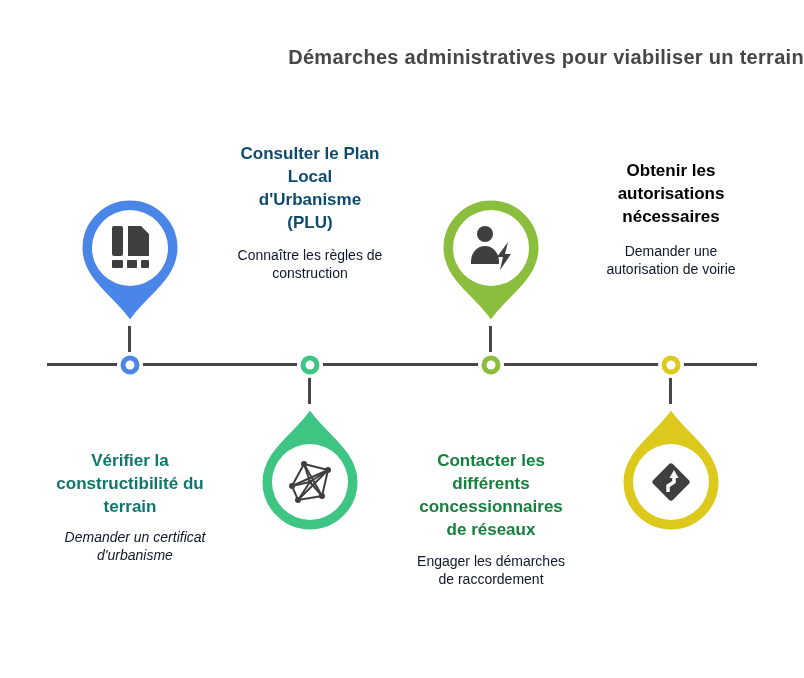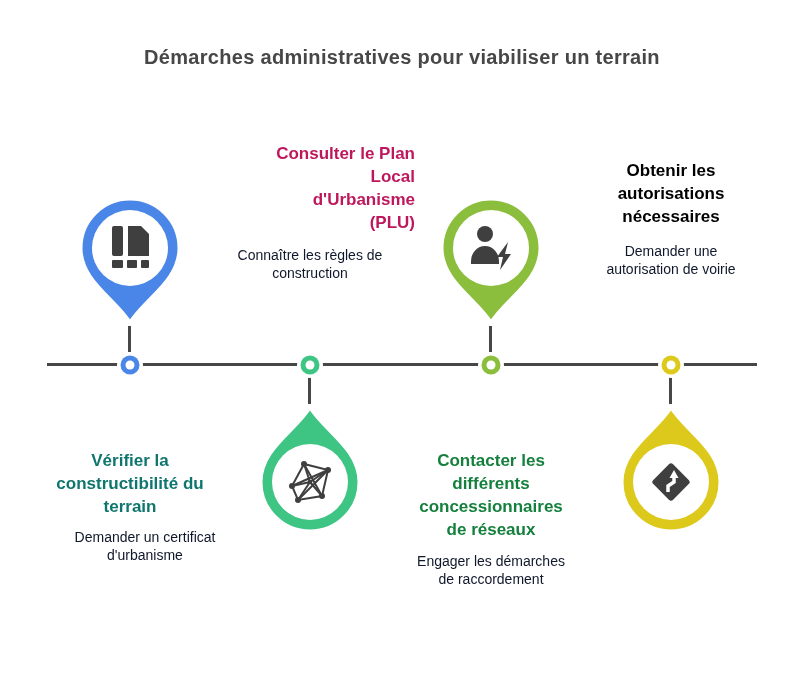--- a/index.html
+++ b/index.html
@@ -8,21 +8,21 @@
     width: 804px;
     height: 678px;
     background: #ffffff;
     font-family: "Liberation Sans", sans-serif;
     overflow: hidden;
   }
   .title {
     position: absolute;
     top: 46px; left: 0;
     width: 100%;
-    text-align: center;
+    text-align: right;
     font-size: 20px;
     font-weight: bold;
     color: #474747;
     letter-spacing: 0.3px;
   }
   .tl-line {
     position: absolute;
     left: 47px; top: 363px;
     width: 710px; height: 3px;
     background: #474747;
@@ -48,21 +48,21 @@
   .desc {
     position: absolute;
     width: 210px;
     text-align: center;
     font-size: 14px;
     line-height: 18px;
     color: #0f172a;
     white-space: pre-line;
   }
   .m1 .heading { color: #0f766e; }
-  .m2 .heading { color: #be185d; text-align: right; }
+  .m2 .heading { color: #0c4a6e; }
   .m3 .heading { color: #15803d; }
   .m4 .heading { color: #000000; }
 </style>
 </head>
 <body>
 
 <div class="canvas">
 
   <div class="title">Démarches administratives pour viabiliser un terrain</div>
 
@@ -82,21 +82,21 @@
       </g>
     </svg>
     <svg class="node" style="left:113px;top:348px;" width="34" height="34" viewBox="0 0 34 34">
       <circle cx="17" cy="17" r="13" fill="#ffffff"></circle>
       <circle cx="17" cy="17" r="9.5" fill="#4a86e8"></circle>
       <circle cx="17" cy="17" r="4.5" fill="#ffffff"></circle>
     </svg>
     <div class="heading" style="left:25px;top:449px;">Vérifier la
 constructibilité du
 terrain</div>
-    <div class="desc" style="left:40px;top:528px;">Demander un certificat
+    <div class="desc" style="left:30px;top:528px;font-style:italic;">Demander un certificat
 d'urbanisme</div>
   </div>
 
   <div class="m2">
     <div class="stem" style="left:308px;top:376px;height:32px;"></div>
     <svg class="pin" style="left:250px;top:404px;" width="120" height="132" viewBox="0 0 120 132">
       <path d="M60,2 C46,26 10,44 10,78 A50,50 0 1 0 110,78 C110,44 74,26 60,2 Z" stroke="#ffffff" stroke-width="5" fill="#3ec483"></path>
       <circle cx="60" cy="78" r="38" fill="#ffffff"></circle>
       <g transform="translate(36,54)">
         <g stroke="#3f3f3f" stroke-width="2" fill="none">

